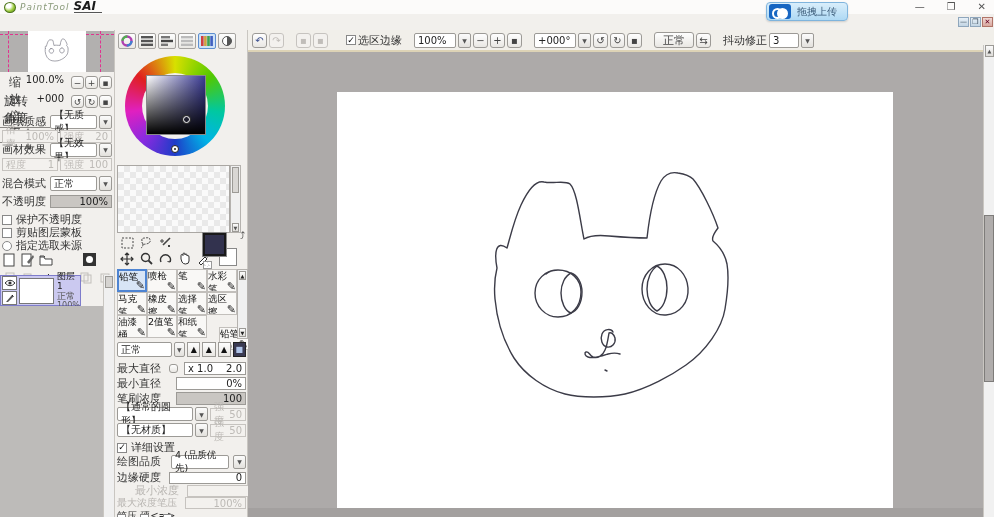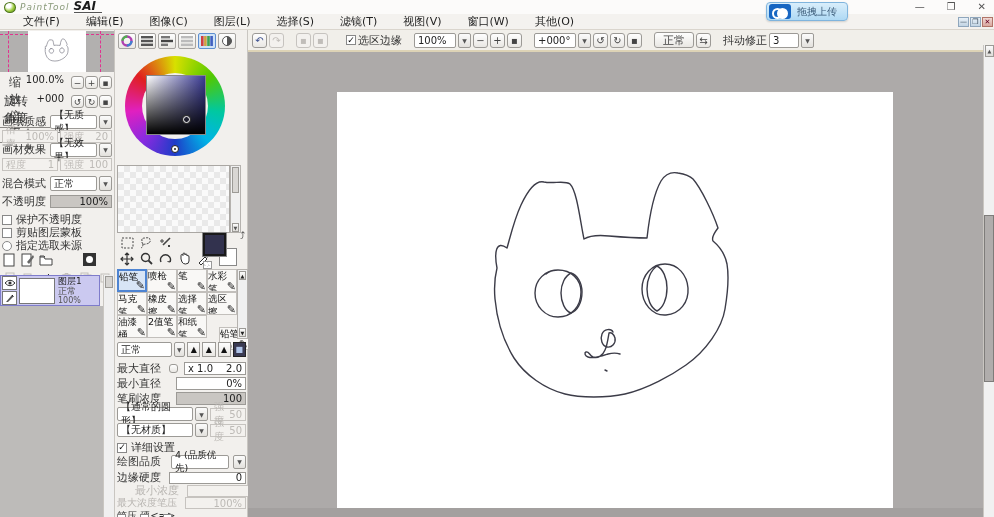--- a/index.html
+++ b/index.html
@@ -67,21 +67,21 @@
   .nlabel-row { display:flex; justify-content:space-between; padding:0 4px; border-bottom:1px solid #8A8885; width:68px; }
   .tri { width:0; height:0; border-left:4px solid transparent; border-right:4px solid transparent;
          border-bottom:6px solid #8A8885; margin-left:24px; }
   .sq3 { position:absolute; right:2px; display:flex; gap:1px; }
   .sq3 .btn { width:13px; height:13px; font-size:9px; }
   .prow { position:absolute; left:0; width:114px; display:flex; align-items:center; padding:0 2px; gap:2px; }
   .gbox { border:1px solid #C6C3BF; background:#F3F1EE; color:#BDBAB6; font-size:10px;
           display:flex; justify-content:space-between; padding:0 3px; align-items:center; }
   .ltools { position:absolute; left:2px; display:flex; gap:3px; align-items:center; }
   .licon { width:15px; height:15px; display:flex; align-items:center; justify-content:center; }
-  .layer-item { position:absolute; left:0; top:245px; width:100px; height:31px; background:#CBC9F0;
+  .layer-item { position:absolute; left:0; top:245px; width:81px; height:31px; background:#CBC9F0;
                 border:1px solid #7E7CCB; display:flex; align-items:center; }
   .layer-empty { position:absolute; left:0; top:276px; width:103px; height:211px; background:#BDBBB9; }
   .lscroll { position:absolute; left:103px; top:245px; width:11px; height:242px; background:#F0F0F0;
              border-left:1px solid #C9C6C1; }
   .lscroll .thumb { position:absolute; left:1px; top:1px; width:8px; height:12px; background:#D6D4D1; border:1px solid #9C9A96; }
   .eyebox { width:15px; height:14px; border:1px solid #777; background:#fff; display:flex; align-items:center; justify-content:center; margin:0 0 1px 1px; }
   .lthumb { width:36px; height:26px; background:#fff; border:1px solid #777; margin-left:2px; }
   .ltext { margin-left:3px; font-size:9px; line-height:10px; color:#222; }
   .ltext .sub { color:#555; }
 
@@ -174,31 +174,20 @@
   <div class="baidu-btn">
     <span class="baidu-ic"></span>
     <span class="baidu-label">拖拽上传</span>
   </div>
   <div class="child-ctrl">
     <span class="cbtn">—</span>
     <span class="cbtn">❒</span>
     <span class="cbtn close">✕</span>
   </div>
 
-  <div class="menubar">
-    <span>文件(F)</span>
-    <span>编辑(E)</span>
-    <span>图像(C)</span>
-    <span>图层(L)</span>
-    <span>选择(S)</span>
-    <span>滤镜(T)</span>
-    <span>视图(V)</span>
-    <span>窗口(W)</span>
-    <span>其他(O)</span>
-  </div>
 
   <div class="toolbar">
     <span class="btn tbtn" style="color:#3A4E8C;">↶</span>
     <span class="btn tbtn dis">↷</span>
     <span class="gap8"></span>
     <span class="btn tbtn dis">▪</span>
     <span class="btn tbtn dis">▪</span>
     <span class="gap14"></span>
     <span class="chk">✓</span>
     <span class="lbl">选区边缘</span>

